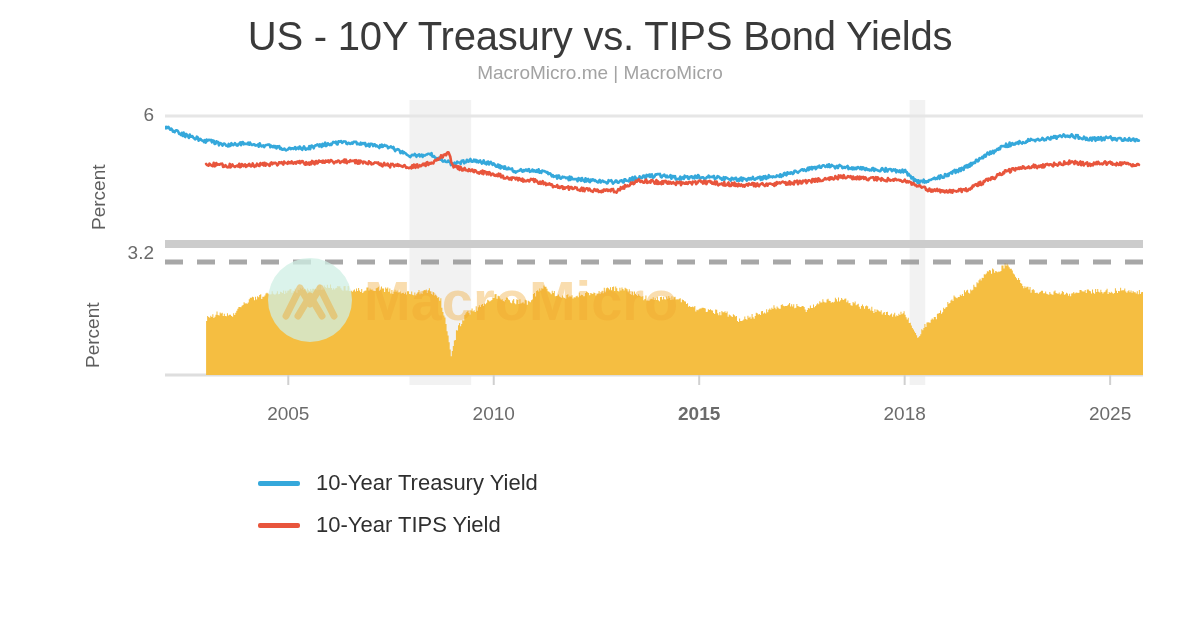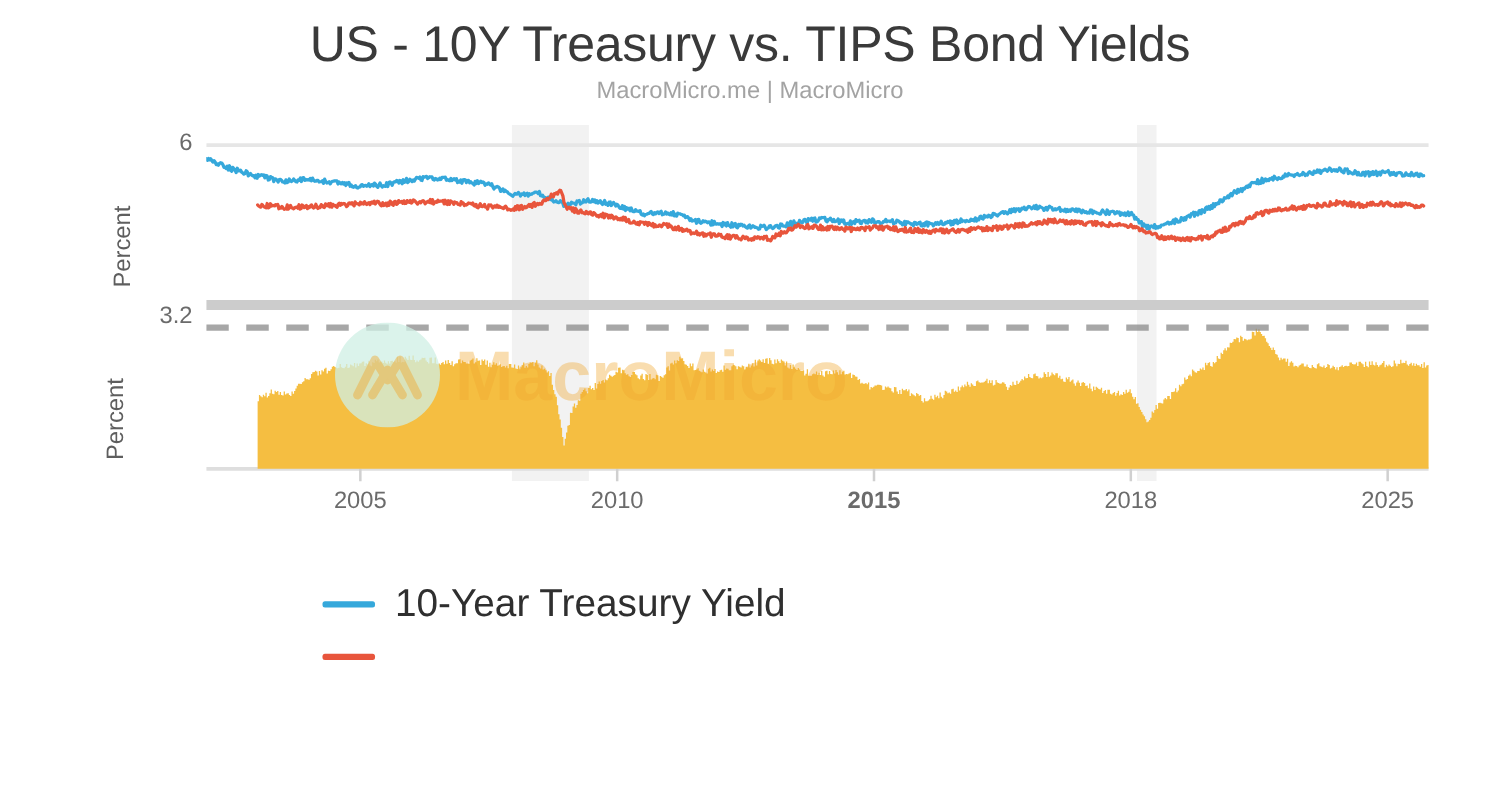--- a/index.html
+++ b/index.html
@@ -78,21 +78,21 @@
     color: #5e5e5e;
     white-space: nowrap;
     transform-origin: 0 0;
     transform: rotate(-90deg);
   }
   #y-axis-title-upper { left: 88px; top: 230px; }
   #y-axis-title-lower { left: 82px; top: 368px; }
 
   .x-tick-label {
     position: absolute;
-    top: 390px;
+    top: 403px;
     font-size: 19px;
     color: #6b6b6b;
     text-align: center;
     width: 90px;
     margin-left: -45px;
     white-space: nowrap;
   }
 
   
   #legend {
@@ -117,21 +117,21 @@
   }
   .legend-marker-dot {
     width: 26px;
     height: 26px;
     border-radius: 50%;
     flex: 0 0 auto;
     margin-right: 16px;
     margin-left: 8px;
   }
   .legend-label {
-    font-size: 31px;
+    font-size: 22px;
     color: #2f2f2f;
     white-space: nowrap;
   }
 
   
   #watermark {
     position: absolute;
     left: 268px;
     top: 258px;
     width: 420px;
@@ -201,16 +201,17 @@
       <div class="x-tick-label" style="left: 1110.13px;">2025</div>
     </div>
 
   <div id="legend">
       <div class="legend-row">
         <span class="legend-marker-line" style="background: rgb(53, 168, 219);"></span>
         <span class="legend-label">10-Year Treasury Yield</span>
       </div>
       <div class="legend-row">
         <span class="legend-marker-line" style="background: rgb(232, 85, 60);"></span>
+        <span class="legend-label">10-Year TIPS Yield</span>
       </div>
     </div>
 
 </div>
 
 </body></html>

